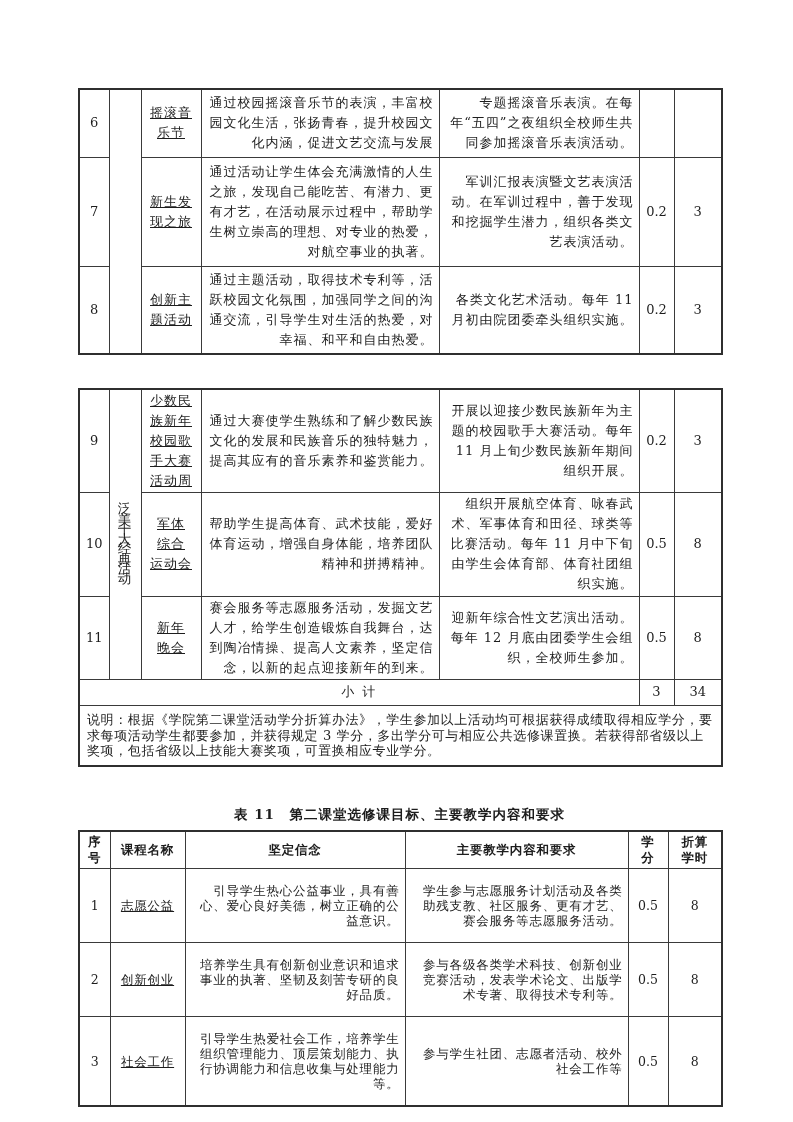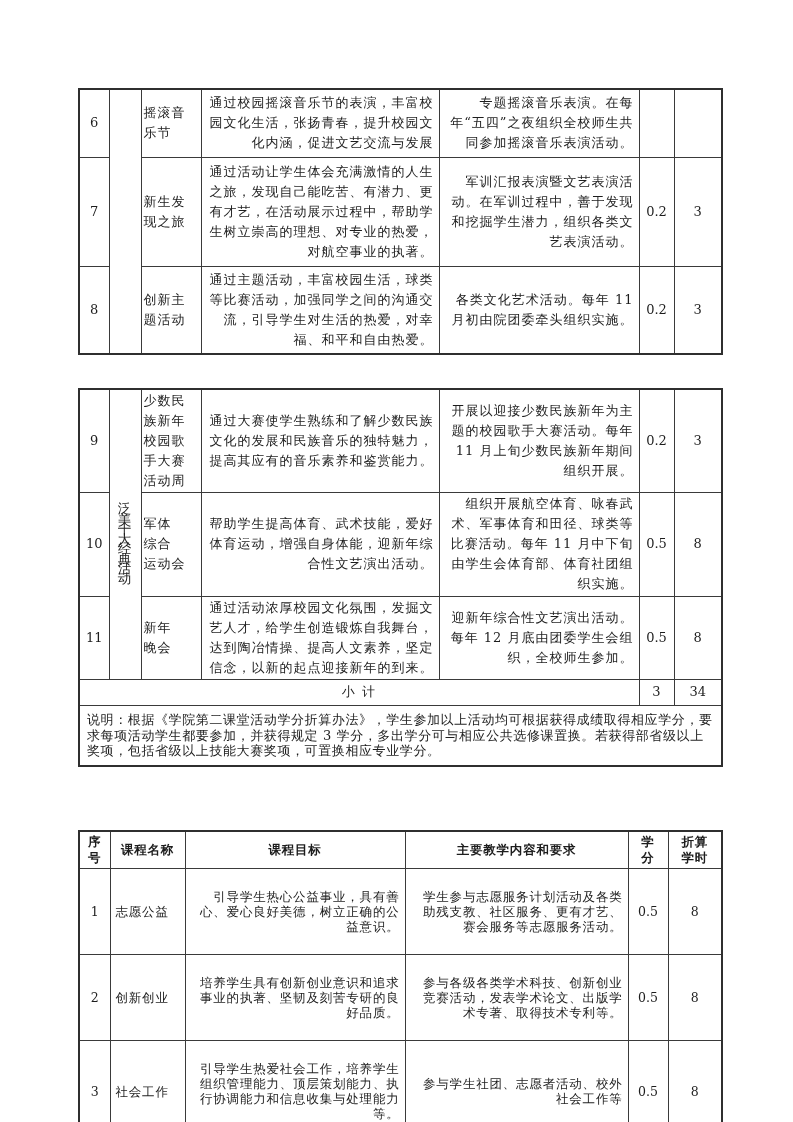--- a/index.html
+++ b/index.html
@@ -9,29 +9,29 @@
     overflow:hidden;
   }
   table { border-collapse:collapse; table-layout:fixed; position:absolute; background:#fff; }
   .t-main { left:78px; width:643px; border:2px solid #2f2f2f; }
   #tbl-cont { top:88px; }
   #tbl-classic { top:388px; }
   #tbl11 { left:78px; top:830px; width:643px; border:2px solid #2f2f2f; }
   td { border:1px solid #3a3a3a; vertical-align:middle; padding:1px 5px;
        font-size:13px; line-height:20px; letter-spacing:1px; overflow:hidden; }
   td.num { text-align:center; padding:0 1px; letter-spacing:0; }
-  td.name { text-align:left; white-space:pre-line; padding:0 2px; letter-spacing:1px; }
+  td.name { text-align:center; white-space:pre-line; padding:0 2px; letter-spacing:1px;text-decoration:underline; }
   td.desc { text-align:right; }
   td.cat  { text-align:center; padding:0; }
   .vert { writing-mode:vertical-lr; text-orientation:upright; letter-spacing:10px;
           font-size:13.5px; display:inline-block; line-height:30px; }
-  td.subtotal-label { text-align:center; letter-spacing:2px;font-family:Liberation Serif, serif; }
+  td.subtotal-label { text-align:center; letter-spacing:2px; }
   td.note-cell { font-size:13px; line-height:15.5px; padding:3px 7px; letter-spacing:0.6px;border-radius:25px; }
   
-  #tbl11 td { font-size:12.5px; line-height:15px; letter-spacing:0.8px; padding:20px 5px; }
+  #tbl11 td { font-size:12.5px; line-height:15px; letter-spacing:0.8px; padding:14px 5px; }
   #tbl11 td.hdr { font-weight:bold; text-align:center; white-space:pre-line; line-height:16px; padding:2px 2px; }
   #tbl11 td.num { letter-spacing:0; }
   #tbl11 td.name { white-space:normal; }
   .tbl11-title {
     position:absolute; left:78px; top:806px; width:643px; text-align:center;
     font-weight:bold; font-size:13.5px; letter-spacing:1px;
   }
 </style>
 </head>
 <body>
@@ -65,21 +65,21 @@
 现之旅</td>
       <td class="desc">通过活动让学生体会充满激情的人生之旅，发现自己能吃苦、有潜力、更有才艺，在活动展示过程中，帮助学生树立崇高的理想、对专业的热爱，对航空事业的执著。</td>
       <td class="desc">军训汇报表演暨文艺表演活动。在军训过程中，善于发现和挖掘学生潜力，组织各类文艺表演活动。</td>
       <td class="num">0.2</td>
       <td class="num">3</td>
     </tr>
     <tr style="height:88px">
       <td class="num">8</td>
       <td class="name">创新主
 题活动</td>
-      <td class="desc">通过主题活动，丰富校园生活，球类等比赛活动，加强同学之间的沟通交流，引导学生对生活的热爱，对幸福、和平和自由热爱。</td>
+      <td class="desc">通过主题活动，取得技术专利等，活跃校园文化氛围，加强同学之间的沟通交流，引导学生对生活的热爱，对幸福、和平和自由热爱。</td>
       <td class="desc">各类文化艺术活动。每年 11 月初由院团委牵头组织实施。</td>
       <td class="num">0.2</td>
       <td class="num">3</td>
     </tr>
   </tbody>
     </table>
 
   <table id="tbl-classic" class="t-main">
     <colgroup>
       <col style="width:30px">
@@ -104,61 +104,62 @@
       <td class="desc">通过大赛使学生熟练和了解少数民族文化的发展和民族音乐的独特魅力，提高其应有的音乐素养和鉴赏能力。</td>
       <td class="desc">开展以迎接少数民族新年为主题的校园歌手大赛活动。每年 11 月上旬少数民族新年期间组织开展。</td>
       <td class="num">0.2</td>
       <td class="num">3</td>
     </tr>
     <tr style="height:104px">
       <td class="num">10</td>
       <td class="name">军体
 综合
 运动会</td>
-      <td class="desc">帮助学生提高体育、武术技能，爱好体育运动，增强自身体能，迎新年综合性文艺演出活动。</td>
+      <td class="desc">帮助学生提高体育、武术技能，爱好体育运动，增强自身体能，培养团队精神和拼搏精神。</td>
       <td class="desc">组织开展航空体育、咏春武术、军事体育和田径、球类等比赛活动。每年 11 月中下旬由学生会体育部、体育社团组织实施。</td>
       <td class="num">0.5</td>
       <td class="num">8</td>
     </tr>
     <tr style="height:82px">
       <td class="num">11</td>
       <td class="name">新年
 晚会</td>
-      <td class="desc">通过活动浓厚校园文化氛围，发掘文艺人才，给学生创造锻炼自我舞台，达到陶冶情操、提高人文素养，坚定信念，以新的起点迎接新年的到来。</td>
+      <td class="desc">赛会服务等志愿服务活动，发掘文艺人才，给学生创造锻炼自我舞台，达到陶冶情操、提高人文素养，坚定信念，以新的起点迎接新年的到来。</td>
       <td class="desc">迎新年综合性文艺演出活动。每年 12 月底由团委学生会组织，全校师生参加。</td>
       <td class="num">0.5</td>
       <td class="num">8</td>
     </tr>
     <tr style="height:26px">
       <td class="subtotal-label" colspan="5">小  计</td>
       <td class="num">3</td>
       <td class="num">34</td>
     </tr>
     <tr style="height:61px">
       <td class="note-cell" colspan="7">说明：根据《学院第二课堂活动学分折算办法》，学生参加以上活动均可根据获得成绩取得相应学分，要求每项活动学生都要参加，并获得规定 3 学分，多出学分可与相应公共选修课置换。若获得部省级以上奖项，包括省级以上技能大赛奖项，可置换相应专业学分。</td>
     </tr>
   </tbody>
     </table>
 
+  <div class="tbl11-title">表 11　第二课堂选修课目标、主要教学内容和要求</div>
 
   <table id="tbl11">
     <colgroup>
       <col style="width:31px">
         <col style="width:75px">
         <col style="width:220px">
       <col style="width:223px">
         <col style="width:40px">
         <col style="width:54px">
     </colgroup>
     <tbody>
         <tr style="height:37px">
       <td class="hdr">序
 号</td>
       <td class="hdr">课程名称</td>
-      <td class="hdr">课程目标</td>
+      <td class="hdr">坚定信念</td>
       <td class="hdr">主要教学内容和要求</td>
       <td class="hdr">学
 分</td>
       <td class="hdr">折算
 学时</td>
     </tr>
     <tr style="height:45px">
       <td class="num">1</td>
       <td class="name">志愿公益</td>
       <td class="desc">引导学生热心公益事业，具有善心、爱心良好美德，树立正确的公益意识。</td>

